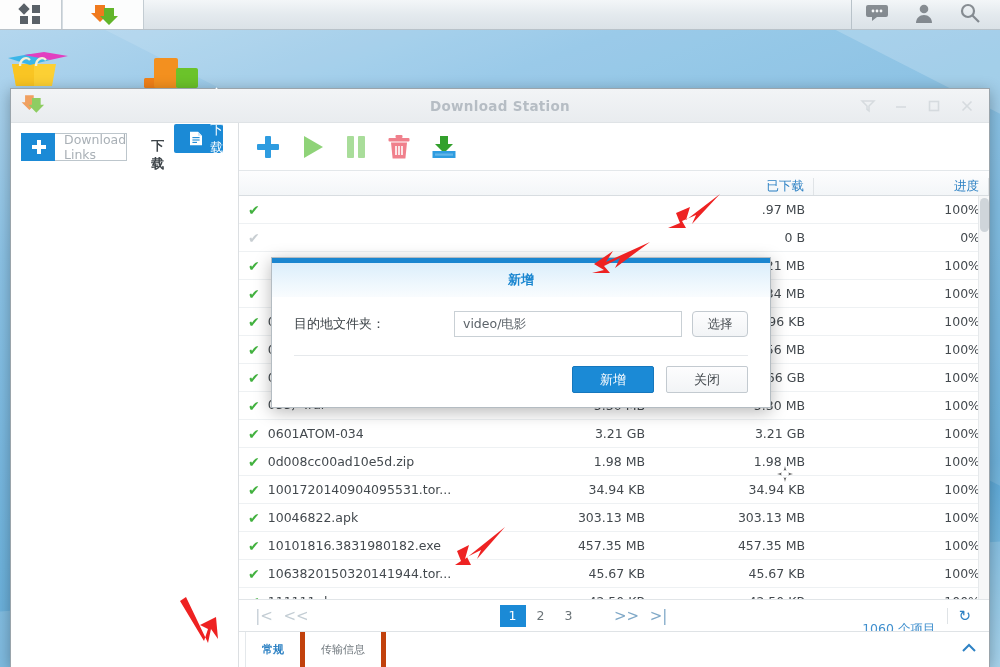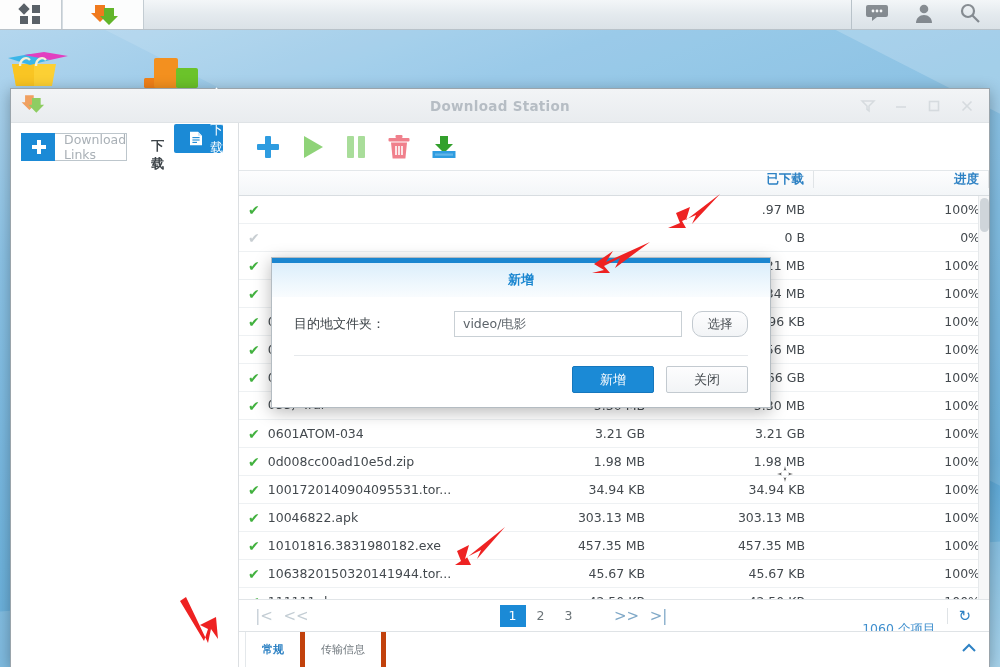--- a/index.html
+++ b/index.html
@@ -139,23 +139,23 @@
 
   
   #main { flex: 1; display: flex; flex-direction: column; min-width: 0; position: relative; }
   #toolbar {
     height: 48px; flex: 0 0 48px; display: flex; align-items: center;
     gap: 20px; padding-left: 16px; border-bottom: 1px solid #e3e7ea; background: #fff;
   }
   #toolbar .tbi { cursor: pointer; display: flex; align-items: center; }
 
   #grid-head {
-    height: 25px; flex: 0 0 25px; display: flex; align-items: flex-start;
+    height: 25px; flex: 0 0 25px; display: flex; align-items: flex-end;
     border-bottom: 1px solid #d8dde1; background: linear-gradient(180deg,#fdfdfe,#f3f6f8);
-    font-size: 12.5px; color: #2e82c4; font-weight: bold;
+    font-size: 12.5px; color: #2e82c4;
   }
   #grid-head .hc { display: flex; align-items: center; border-right: 1px solid #e0e4e7; padding: 0 9px; }
   .col-name { flex: 1 1 auto; min-width: 0; }
   .col-size { flex: 0 0 150px; justify-content: flex-end; }
   .col-dl   { flex: 0 0 160px; justify-content: flex-end; }
   .col-prog { flex: 0 0 175px; justify-content: flex-end; }
 
   #grid-body { flex: 1; overflow: hidden; position: relative; background: #fff; }
   .row {
     height: 28px; display: flex; align-items: center;
@@ -215,21 +215,21 @@
     font-size: 13px; font-weight: bold; color: #1a86d0;
   }
   #dlg-content { padding: 14px 22px 8px 22px; display: flex; align-items: center; gap: 10px; }
   #dlg-label { font-size: 13px; color: #3d4449; width: 150px; }
   #dlg-input {
     flex: 1; height: 26px; border: 1px solid #c9d0d5; background: #fff;
     display: flex; align-items: center; padding-left: 8px;
     font-size: 12.5px; color: #5c6369;
   }
   #dlg-browse {
-    width: 56px; height: 26px; border: 1px solid #c3cad0; border-radius: 10px;
+    width: 56px; height: 26px; border: 1px solid #c3cad0; border-radius: 4px;
     background: linear-gradient(180deg,#fdfdfe,#f2f4f6);
     display: flex; align-items: center; justify-content: center;
     font-size: 12.5px; color: #43494e; cursor: pointer;
   }
   #dlg-sep { height: 1px; background: #e6e9ec; margin: 10px 22px 0 22px; }
   #dlg-footer { padding: 10px 22px 14px 0; display: flex; justify-content: flex-end; gap: 12px; }
   .dbtn {
     width: 82px; height: 27px; border-radius: 2px;
     display: flex; align-items: center; justify-content: center;
     font-size: 13px; cursor: pointer;

